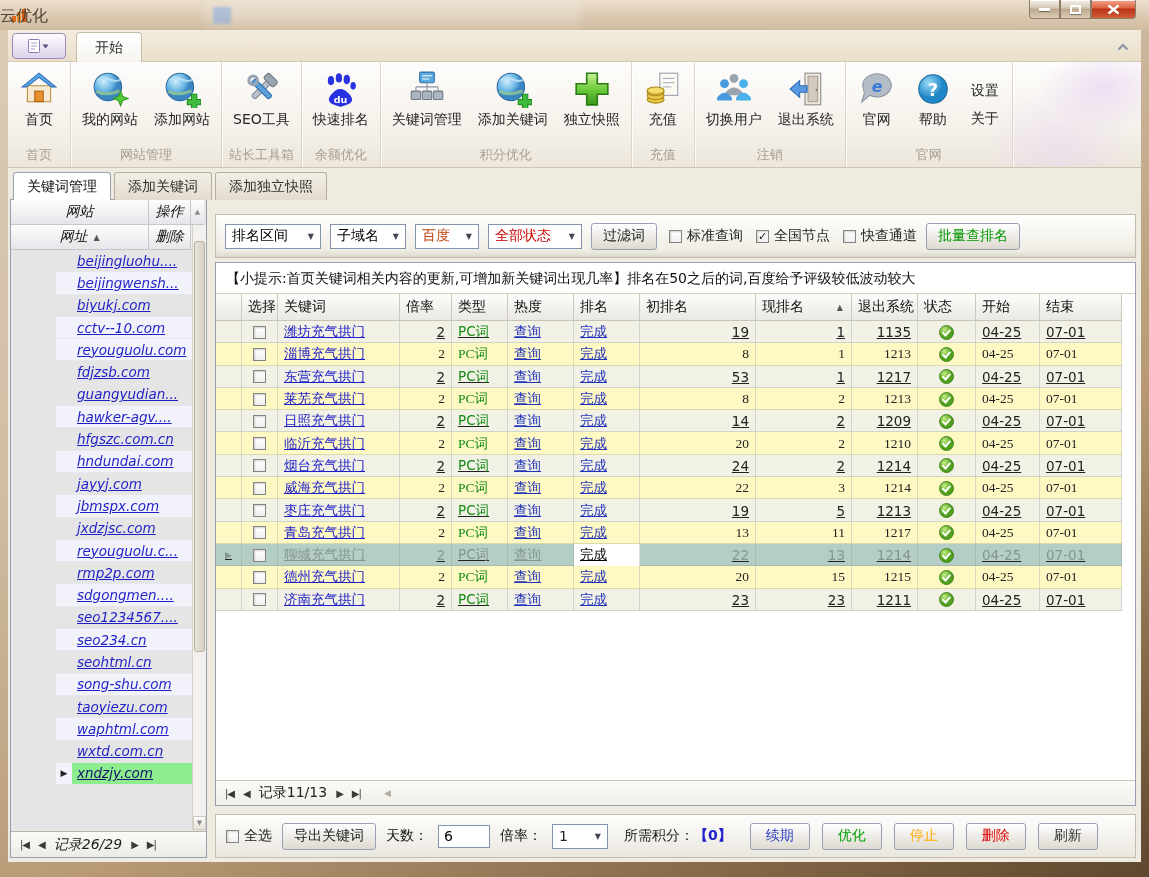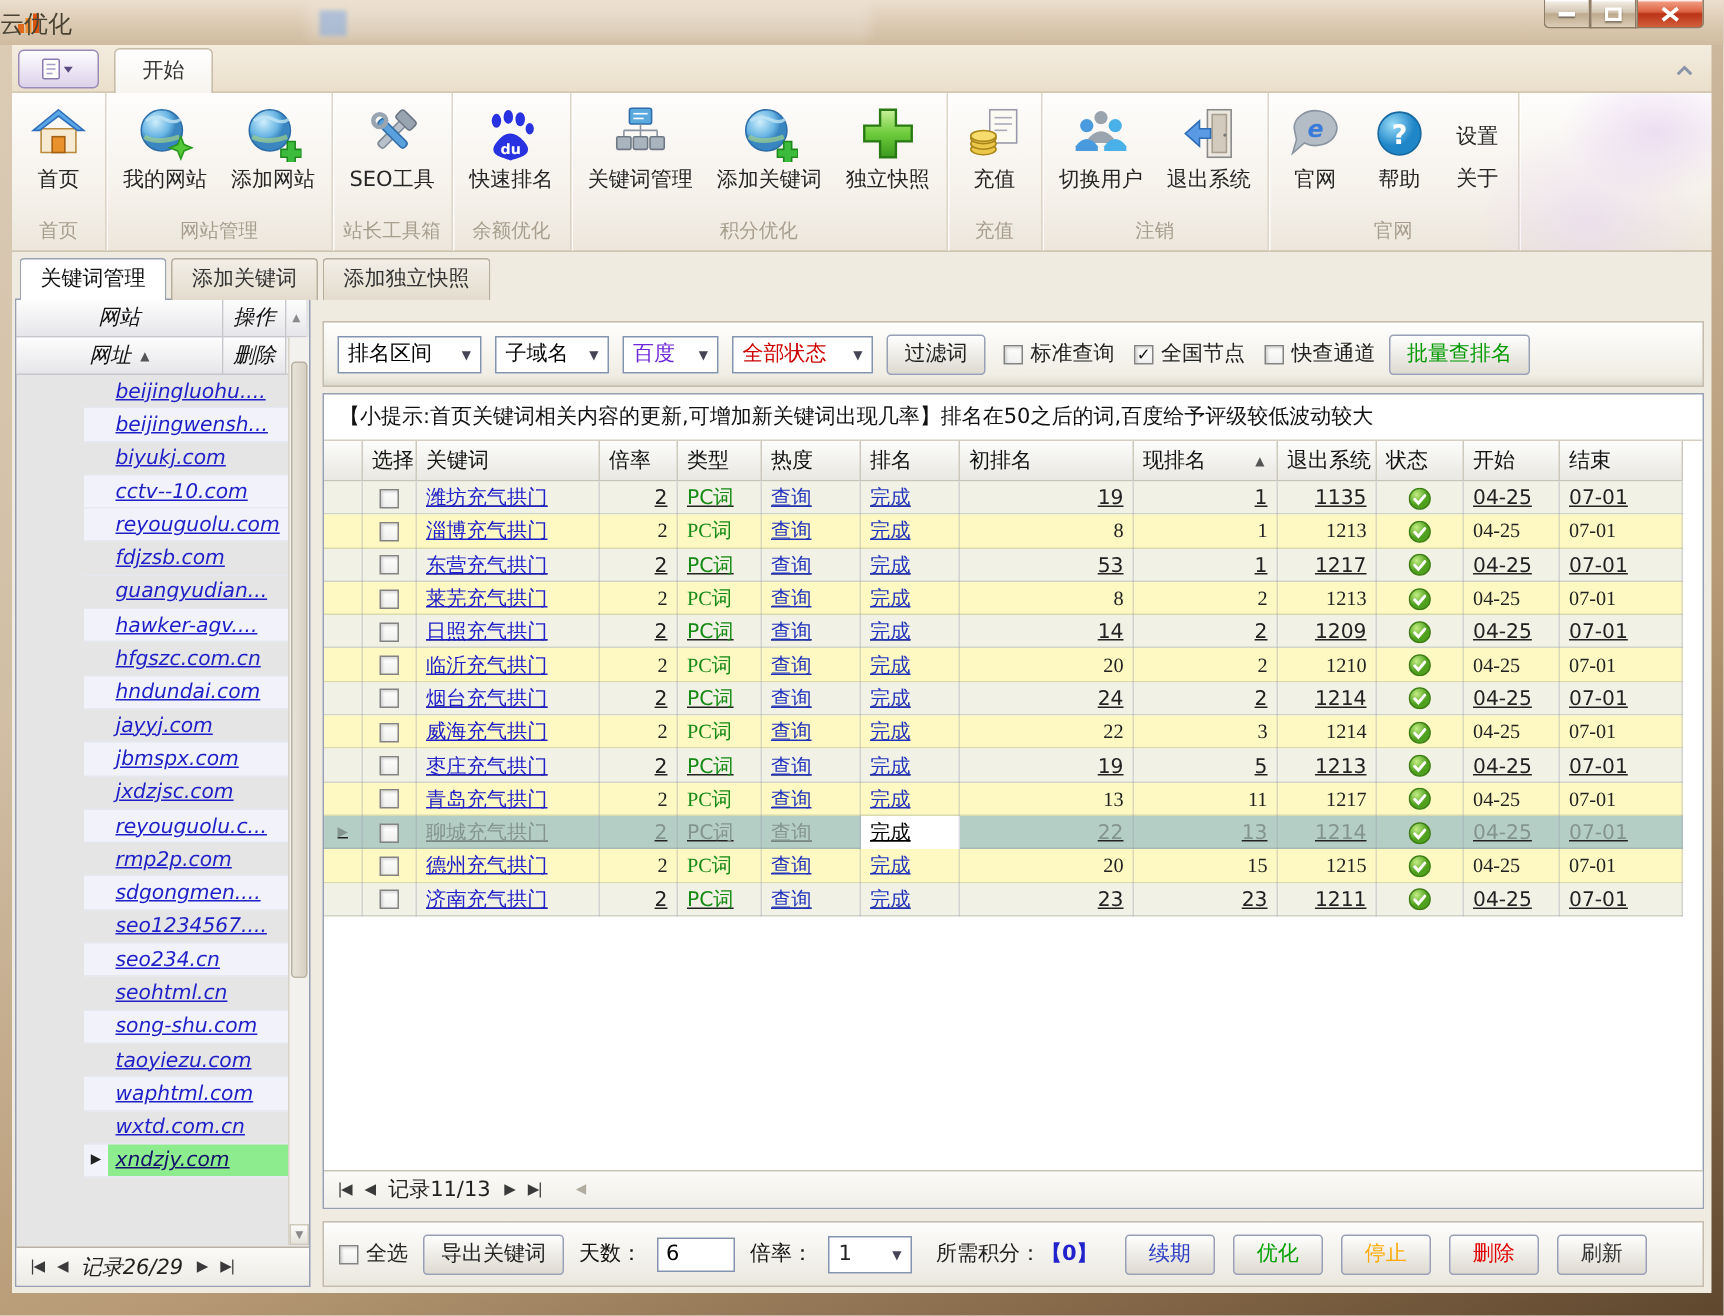--- a/index.html
+++ b/index.html
@@ -790,21 +790,21 @@
     <span id="fbDropdowns" style="display:flex;gap:9px">
         <span class="dropdown" style="width: 96px;">
           <span style="color: rgb(0, 0, 0);">排名区间</span>
           <span class="dd-arrow">▼</span>
         </span>
         <span class="dropdown" style="width: 76px;">
           <span style="color: rgb(0, 0, 0);">子域名</span>
           <span class="dd-arrow">▼</span>
         </span>
         <span class="dropdown" style="width: 64px;">
-          <span style="color: #6d28d9;">百度</span>
+          <span style="color: #c2410c;">百度</span>
           <span class="dd-arrow">▼</span>
         </span>
         <span class="dropdown" style="width: 94px;">
           <span style="color: rgb(204, 0, 0);">全部状态</span>
           <span class="dd-arrow">▼</span>
         </span>
       </span>
     <button class="btn">过滤词</button>
     <span id="fbChecks" style="display:flex;gap:13px;margin-left:3px">
         <span class="chk-item">

